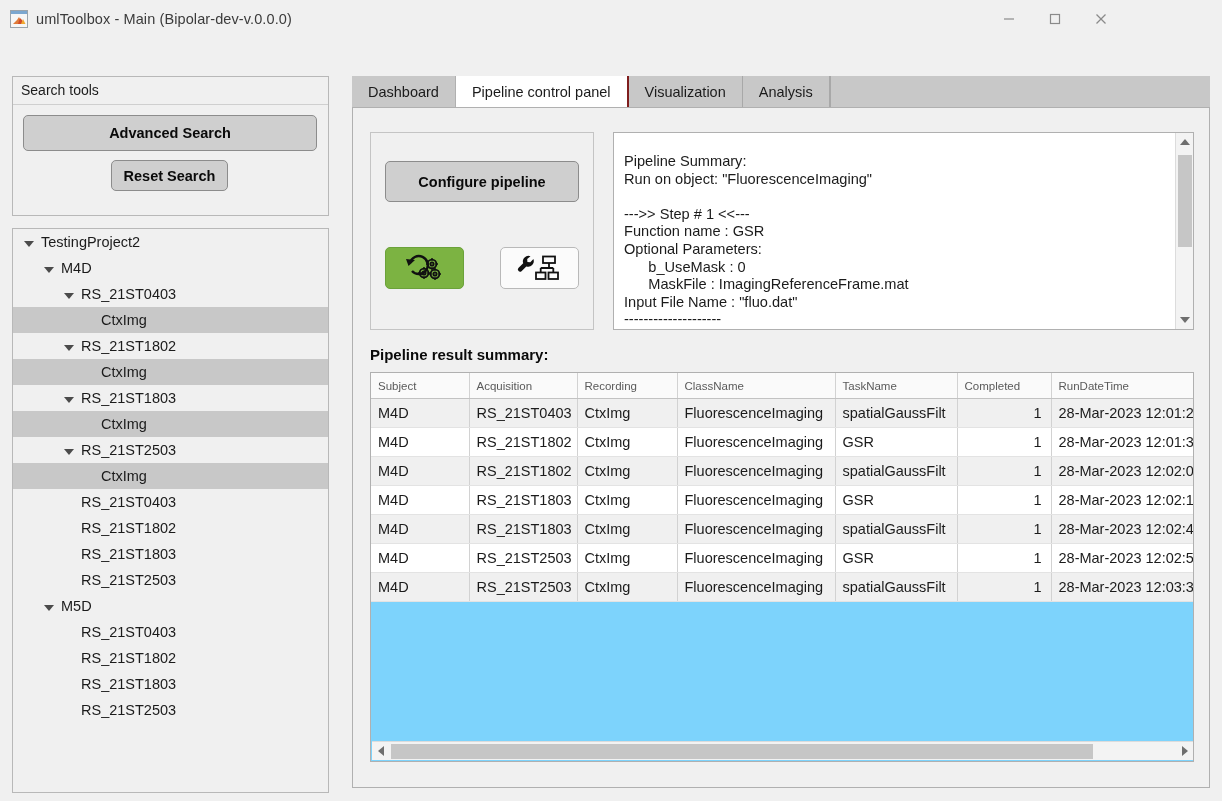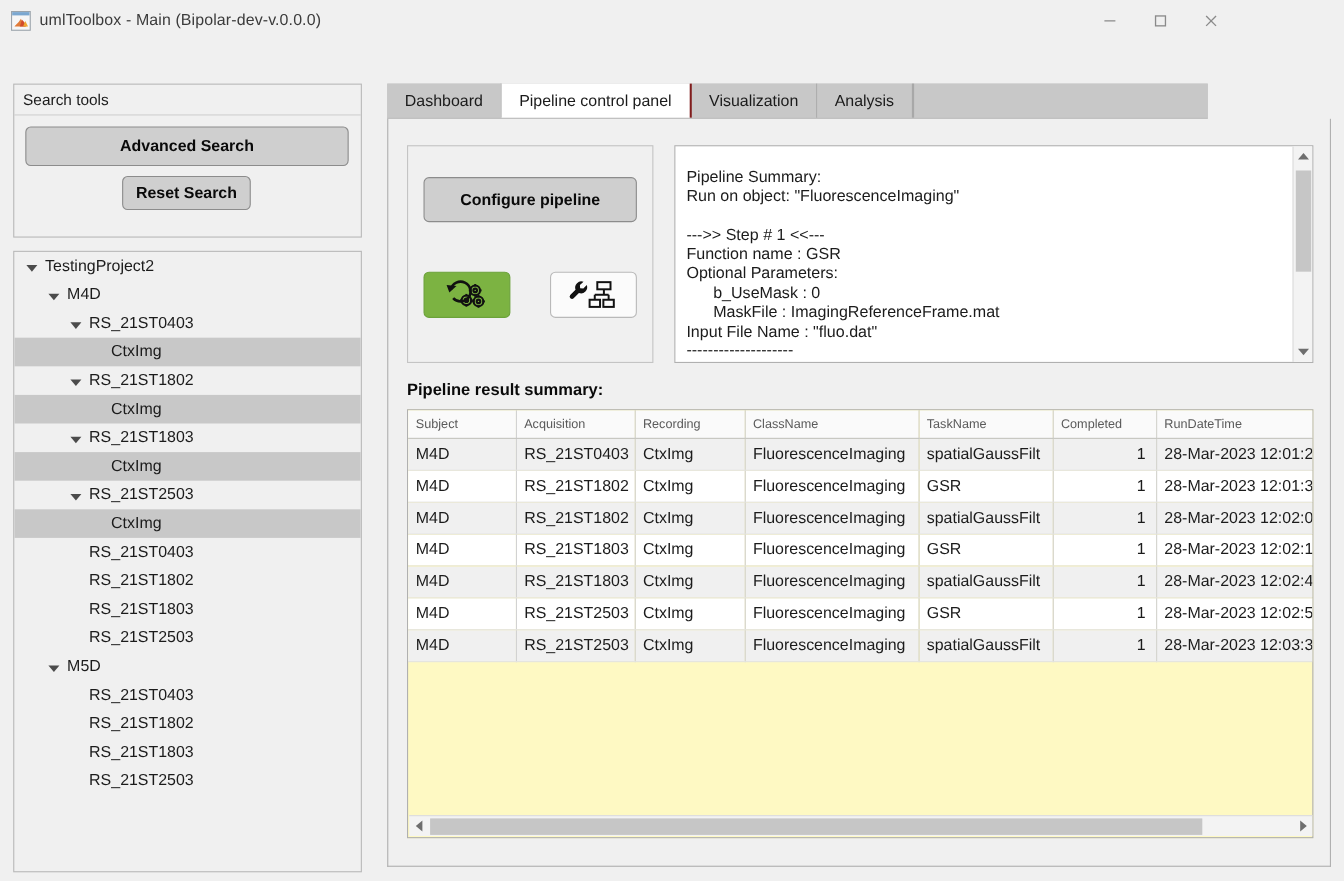--- a/index.html
+++ b/index.html
@@ -190,21 +190,21 @@
   .right-col {
     position: absolute;
     left: 352px;
     top: 76px;
     width: 858px;
     height: 712px;
   }
   .tabstrip {
     position: absolute;
     left: 0; top: 0;
-    width: 746px;
+    width: 858px;
     height: 32px;
     background: #c8c8c8;
     border-bottom: 1px solid #b0b0b0;
     display: flex;
     align-items: stretch;
     box-sizing: border-box;
   }
   .tab {
     display: flex;
     align-items: center;
@@ -340,21 +340,21 @@
     position: absolute;
     left: 17px; top: 238px;
     font-size: 15px;
     font-weight: bold;
     color: #0a0a0a;
   }
   .table-wrap {
     position: absolute;
     left: 17px; top: 264px;
     width: 824px; height: 390px;
-    background: #fef9c3;
+    background: #7dd3fc;
     border: 1px solid #b0b0b0;
     box-sizing: border-box;
     overflow: hidden;
   }
   table.result {
     border-collapse: collapse;
     table-layout: fixed;
     width: 960px;
   }
   table.result th {

